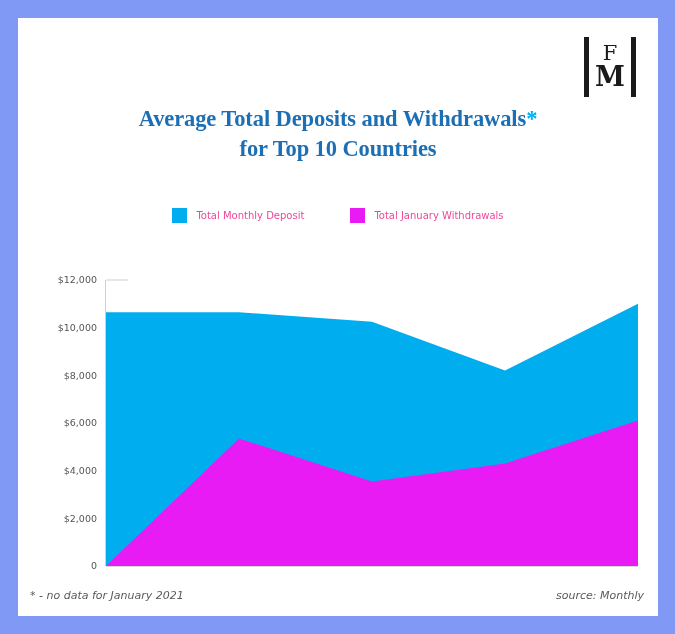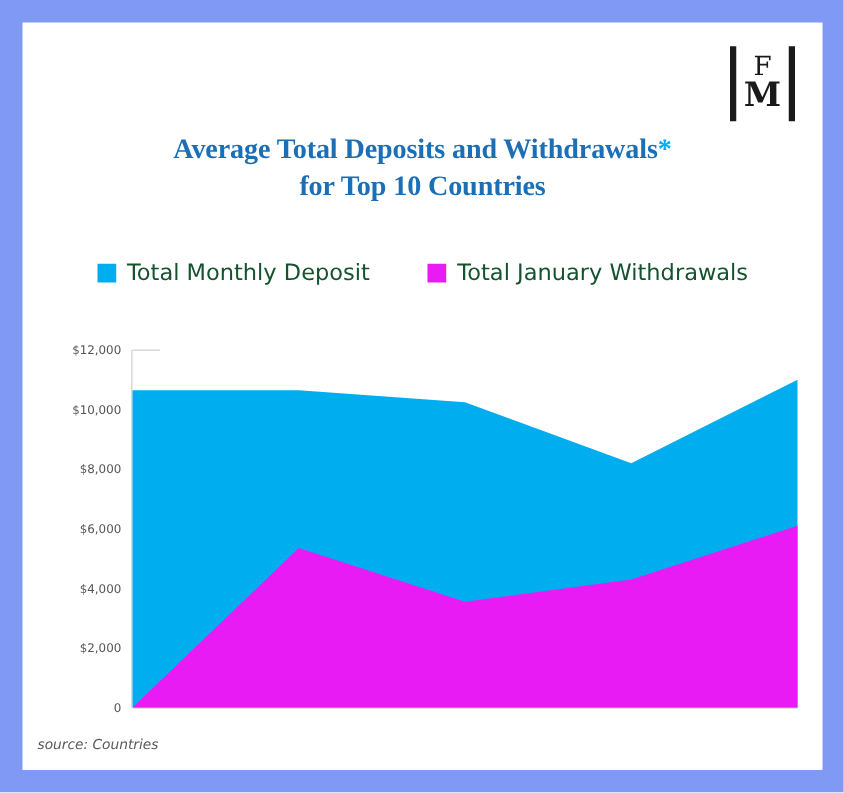--- a/index.html
+++ b/index.html
@@ -64,22 +64,22 @@
     position: absolute;
     top: 190px; left: 0; right: 0;
     display: flex;
     justify-content: center;
     gap: 46px;
     align-items: center;
   }
   .legend-item { display: flex; align-items: center; gap: 9px; }
   .legend-swatch { width: 15px; height: 15px; display: block; }
   .legend-label {
-    font-size: 18px;
-    color: #14532d;
+    font-size: 10px;
+    color: #ec4899;
     white-space: nowrap;
   }
 
   
   .chart-area {
     position: absolute;
     left: 0; top: 235px;
     width: 639px; height: 330px;
   }
   .chart-svg { display: block; width: 639px; height: 330px; }
@@ -151,17 +151,18 @@
             <path d="M 88 313.5 L 620 313.5" stroke="#d8d8d8" stroke-width="1" fill="none"></path>
           </g>
         <g>
             <path d="M 88 313 L 88 59.17500000000001 L 221 59.17500000000001 L 354 68.70833333333334 L 487 117.56666666666666 L 620 50.83333333333337 L 620 313 Z" fill="#00AEEF"></path>
             <path d="M 88 313 L 88 313 L 221 185.49166666666667 L 354 228.39166666666665 L 487 210.51666666666665 L 620 167.61666666666667 L 620 313 Z" fill="#E81BF5"></path>
           </g>
       </svg>
     </div>
 
     <div class="footer">
-      <span class="source">source: Countries</span>
+      <span class="footnote">* - no data for January 2021</span>
+      <span class="source">source: Monthly</span>
     </div>
 
   </div>
 </div>
 
 </body></html>

